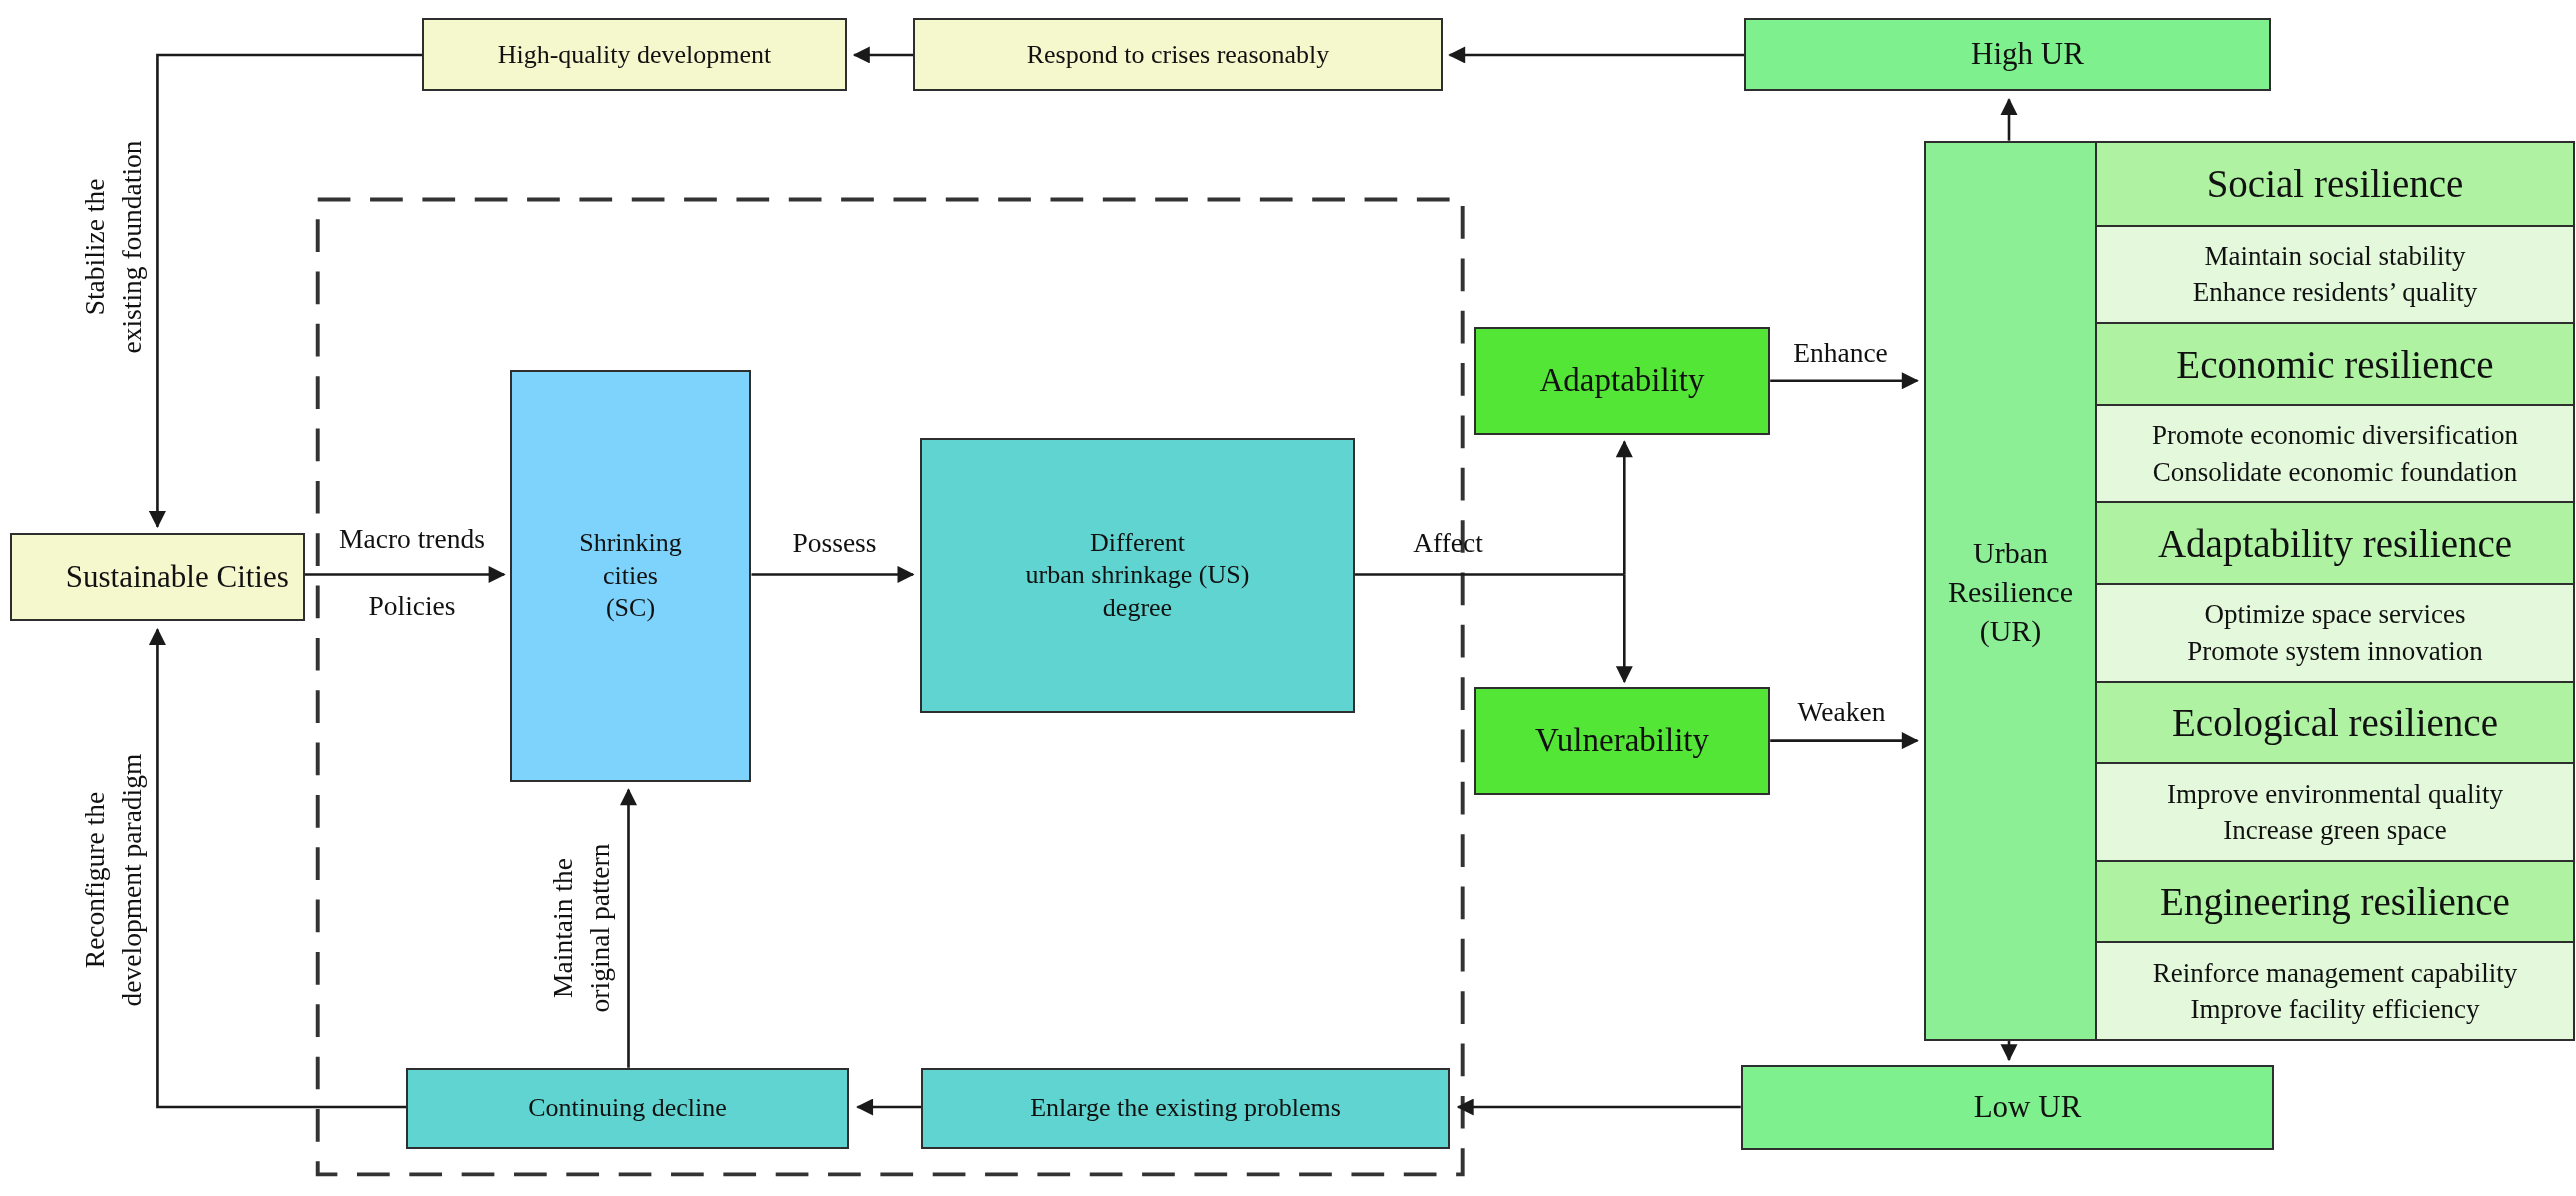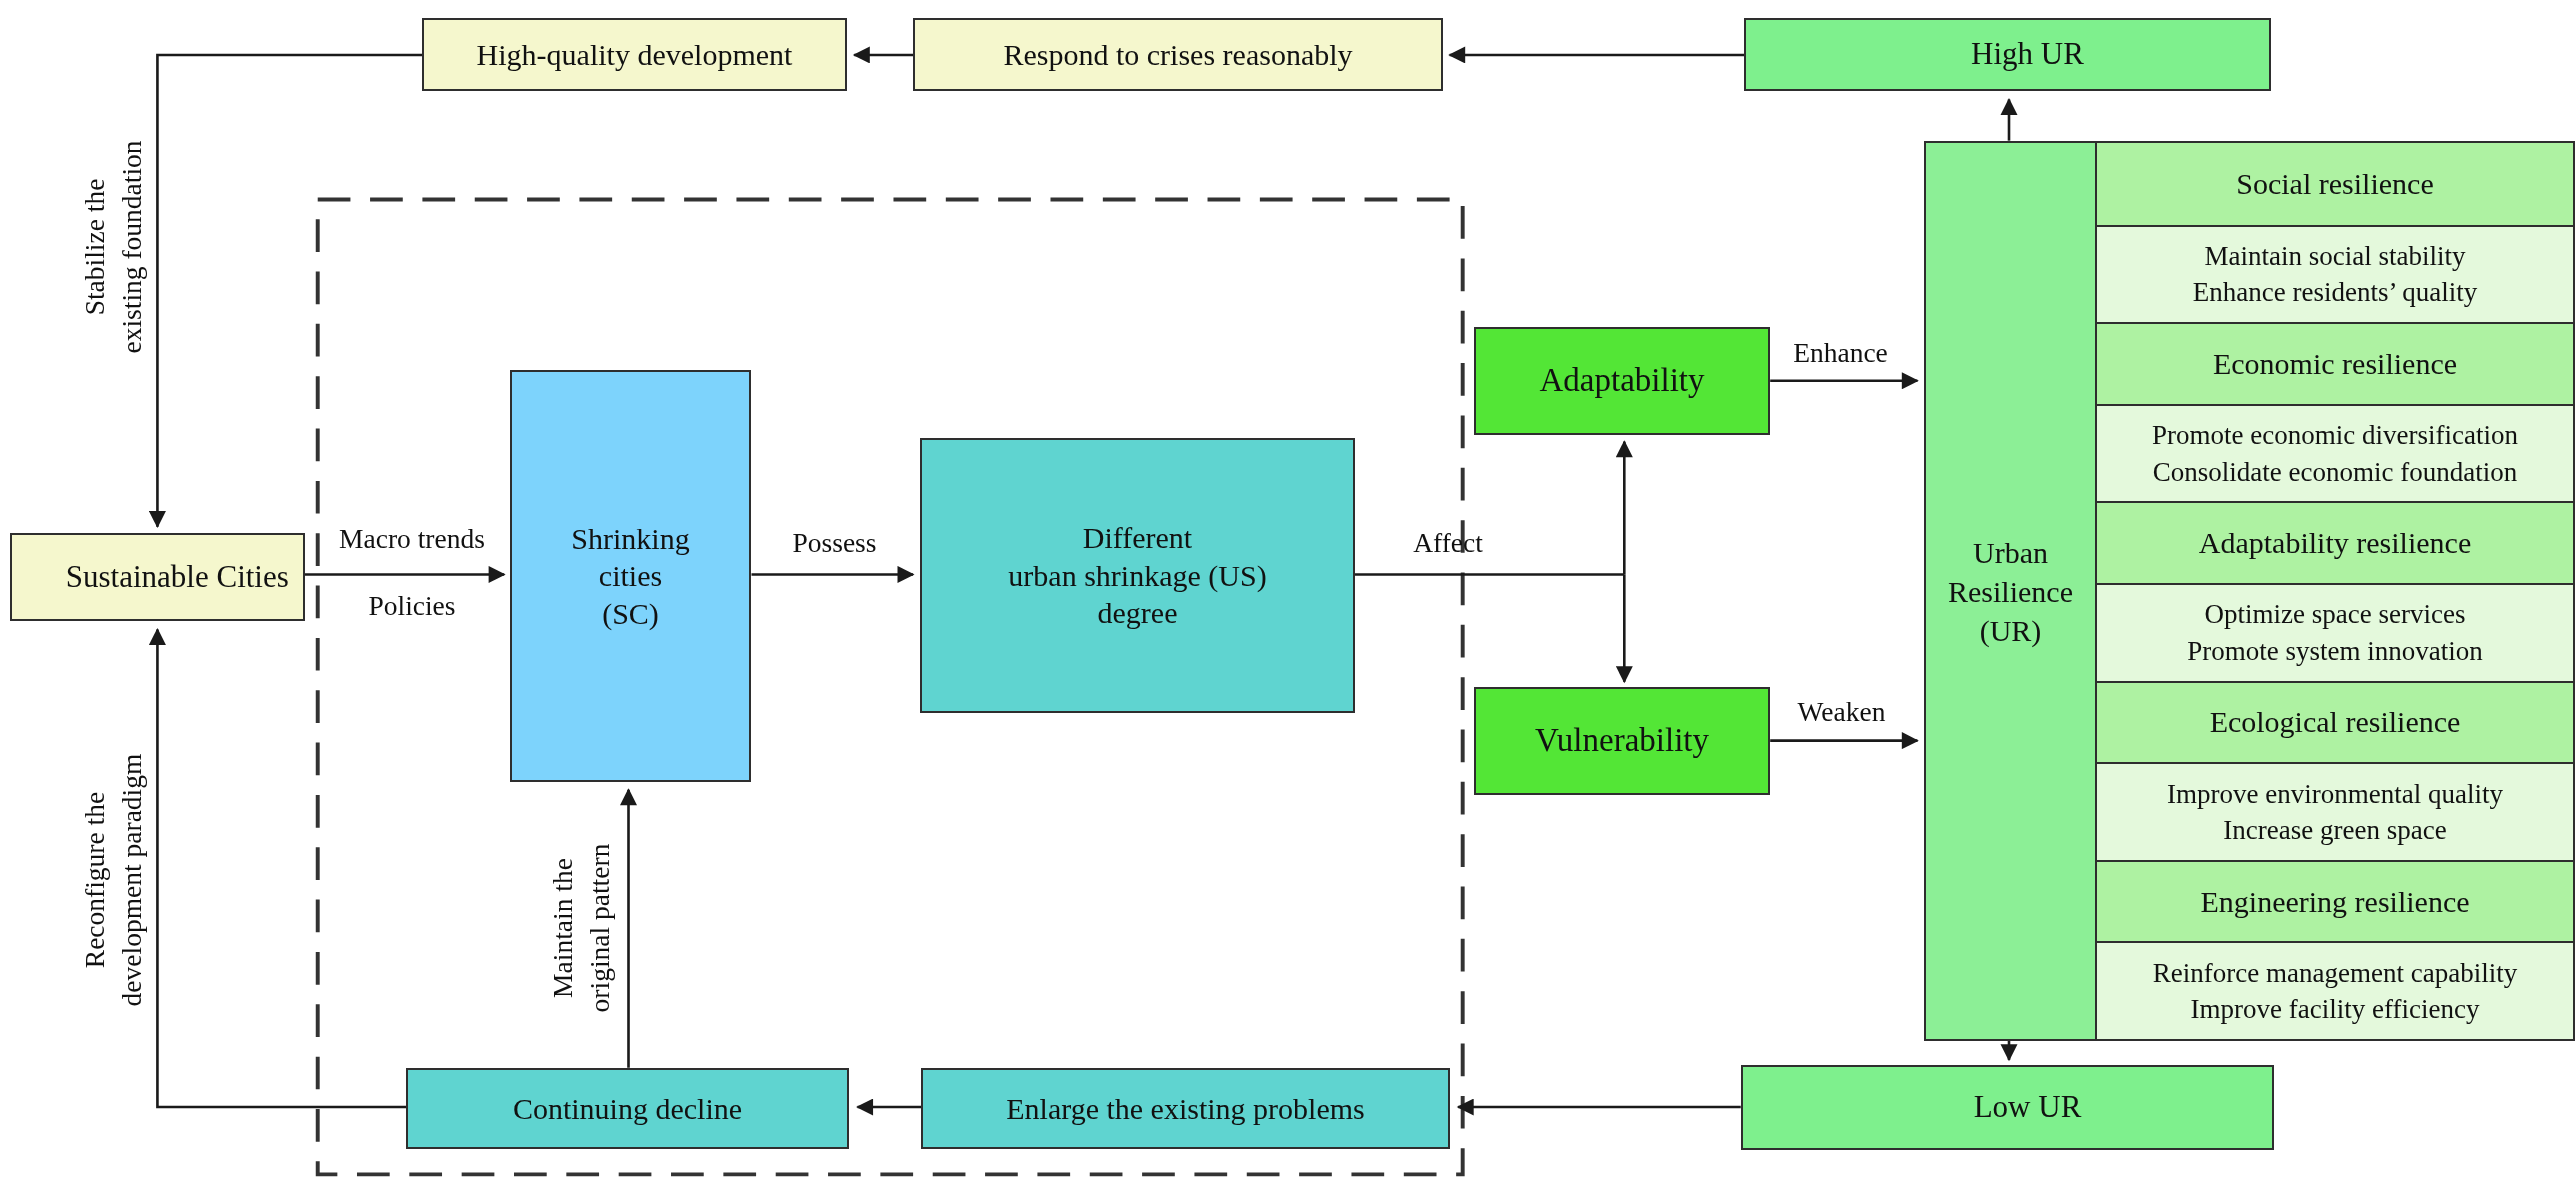--- a/index.html
+++ b/index.html
@@ -12,21 +12,21 @@
     position:absolute;box-sizing:border-box;z-index:2;
     border:2.6px solid #2e2e2e;
     display:flex;align-items:center;justify-content:center;
     text-align:center;white-space:pre-line;line-height:1.25;
   }
   .cream{background:#f5f7cd;}
   .lgreen{background:#7ef08d;}
   .vgreen{background:#53e636;}
   .dteal{background:#7dd3fc;}
   .lteal{background:#5fd4d0;}
-  .f46{font-size:30px;}
+  .f46{font-size:26px;}
   .f48{font-size:31px;padding-left:40px;}
   .f50{font-size:33px;}
   .edge-label{
     position:absolute;z-index:3;display:flex;align-items:center;justify-content:center;
     text-align:center;font-size:27.5px;white-space:pre;line-height:1.2;
   }
   .rot{
     position:absolute;z-index:3;transform:translate(-50%,-50%) rotate(-90deg);
     white-space:pre;text-align:center;font-size:27.5px;line-height:1.35;
   }
@@ -39,21 +39,21 @@
     width:171px;box-sizing:border-box;border-right:2.6px solid #2e2e2e;background:#8cef96;
     display:flex;align-items:center;justify-content:center;text-align:center;
     white-space:pre-line;font-size:30px;line-height:1.3;
   }
   #ur-table{flex:1;display:flex;flex-direction:column;}
   .ur-row{
     box-sizing:border-box;display:flex;align-items:center;justify-content:center;
     text-align:center;white-space:pre-line;border-top:2.6px solid #2e2e2e;
   }
   .ur-row.first{border-top:none;}
-  .ur-head{height:82px;background:#aef2a2;font-size:30px;}
+  .ur-head{height:82px;background:#aef2a2;font-size:39px;}
   .ur-det{height:98px;background:#e4f9dc;font-size:27px;line-height:1.35;}
 </style>
 </head>
 <body>
 
 <div id="canvas">
 
   <svg id="connectors" width="2576" height="1196" viewBox="0 0 3936 1828">
     <defs>
       <marker id="arr" viewBox="0 0 12 12" refX="11" refY="6" markerWidth="30" markerHeight="26" orient="auto" markerUnits="userSpaceOnUse">

